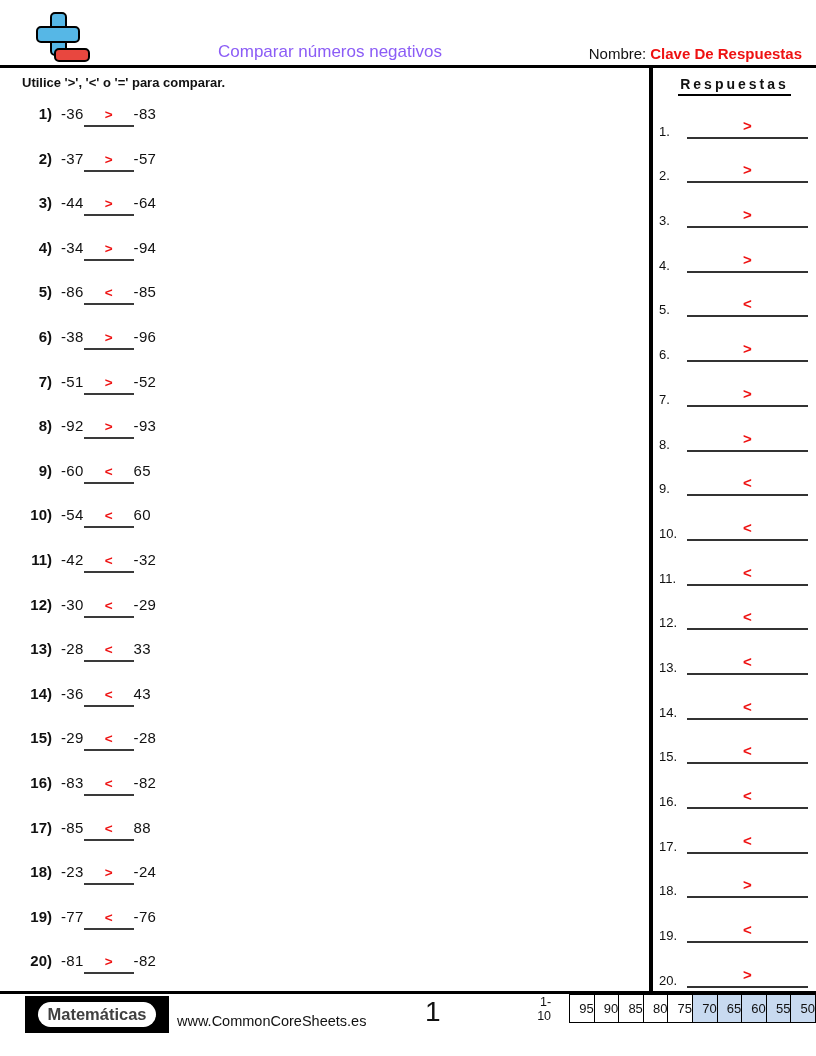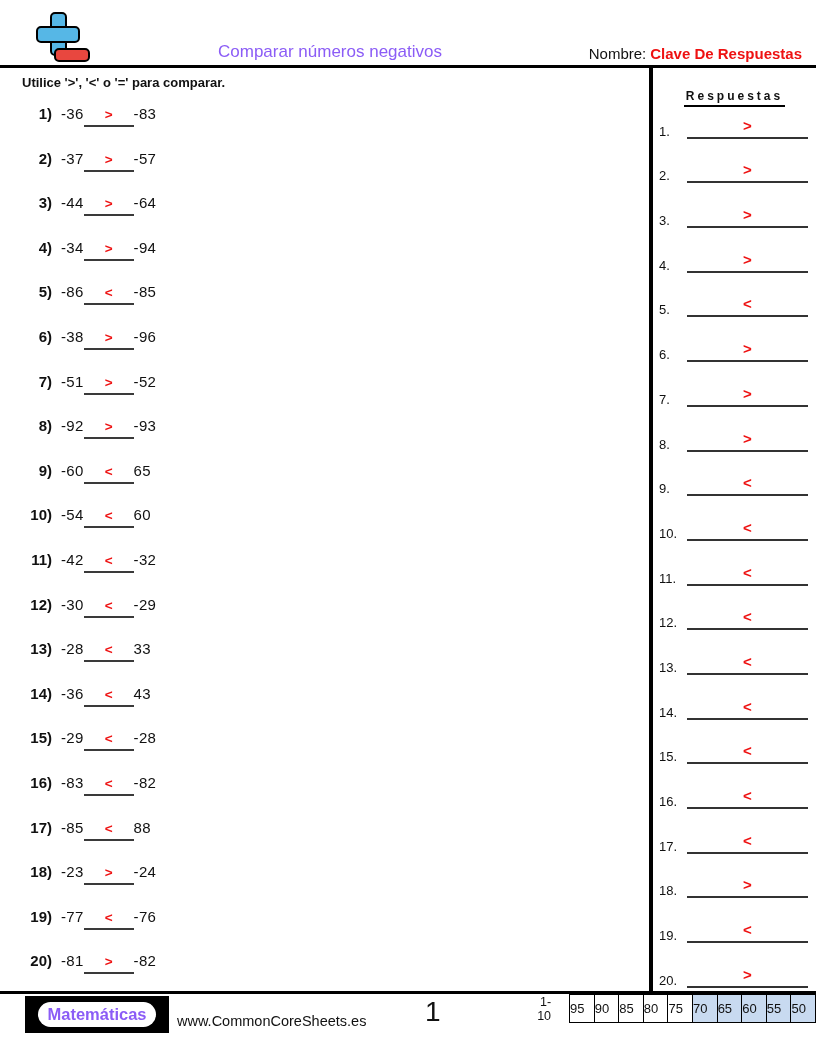--- a/index.html
+++ b/index.html
@@ -28,34 +28,34 @@
   .main-col{position:absolute;left:0;top:68px;width:648px;height:923px;text-decoration:underline;}
   .instruction{position:absolute;left:22px;top:7px;font-size:13px;font-weight:bold;}
   .plist{position:absolute;left:16px;top:23px;right:10px;}
   .prow{height:44.6px;display:flex;align-items:baseline;padding-top:14px;}
   .pnum{display:inline-block;width:36px;text-align:right;font-weight:bold;font-size:15px;margin-right:9px;flex:none;}
   .op{font-size:15px;letter-spacing:0.3px;}
   .blank{display:inline-block;width:50px;text-align:center;border-bottom:2px solid #3a3a3a;padding-bottom:2px;}
   .blank .sym{color:var(--red);font-weight:bold;font-size:13.5px;}
   
   .answers-col{position:absolute;left:653px;top:68px;width:163px;height:923px;}
-  .answers-title{margin:21px auto 0;width:fit-content;font-size:12px;font-weight:bold;letter-spacing:3px;border-bottom:2px solid #000;padding:0 2px 2px;}
+  .answers-title{margin:8px auto 0;width:fit-content;font-size:14px;font-weight:bold;letter-spacing:3px;border-bottom:2px solid #000;padding:0 2px 2px;}
   .arows{position:absolute;left:0;top:26px;right:0;}
   .arow{height:44.7px;display:flex;align-items:flex-end;padding-left:6px;}
   .anum{font-size:13px;min-width:28px;flex:none;padding-bottom:0px;}
   .aline{width:121px;border-bottom:2px solid #333;text-align:center;}
   .aline .sym{color:var(--red);font-weight:bold;font-size:15px;display:inline-block;padding-bottom:3px;}
   
   .footer-rule{position:absolute;left:0;top:991px;width:816px;height:3px;background:#000;}
   .brand-box{position:absolute;left:25px;top:996px;width:144px;height:37px;background:#000;display:flex;align-items:center;justify-content:center;}
-  .brand-pill{background:#fff;border-radius:15px;padding:3px 9px;font-weight:bold;font-size:16.5px;color:#8b5cf6;white-space:nowrap;}
+  .brand-pill{background:#fff;border-radius:15px;padding:3px 9px;font-weight:bold;font-size:16.5px;color:#404040;white-space:nowrap;}
   .website{position:absolute;left:177px;top:1013px;font-size:14.5px;}
   .page-num{position:absolute;left:425px;top:996px;font-size:28px;font-weight:normal;}
   .grade-table{position:absolute;right:0;top:994px;border-collapse:collapse;}
-  .grade-table td{font-size:13px;text-align:left;vertical-align:middle;}
+  .grade-table td{font-size:13px;text-align:right;vertical-align:middle;}
   .grade-table td.glabel{border:none;padding:0 18px 0 0;font-size:12.5px;text-align:right;width:42px;}
   .grade-table td.gcell{border:1.5px solid #000;width:24.6px;height:21.5px;}
   .gcell.shaded{background:var(--shade);}
 </style>
 </head>
 <body>
 
 <div class="logo">
   <div class="vbar"></div>
   <div class="hbar"></div>

